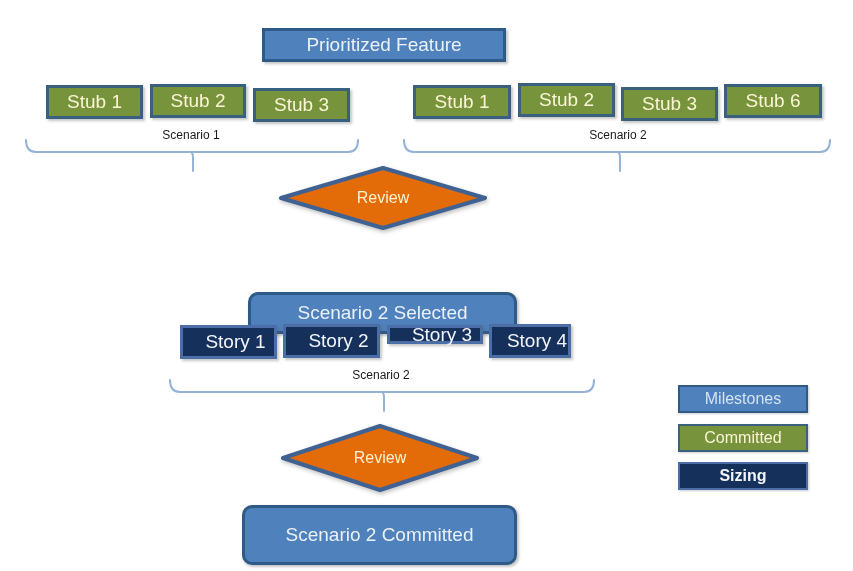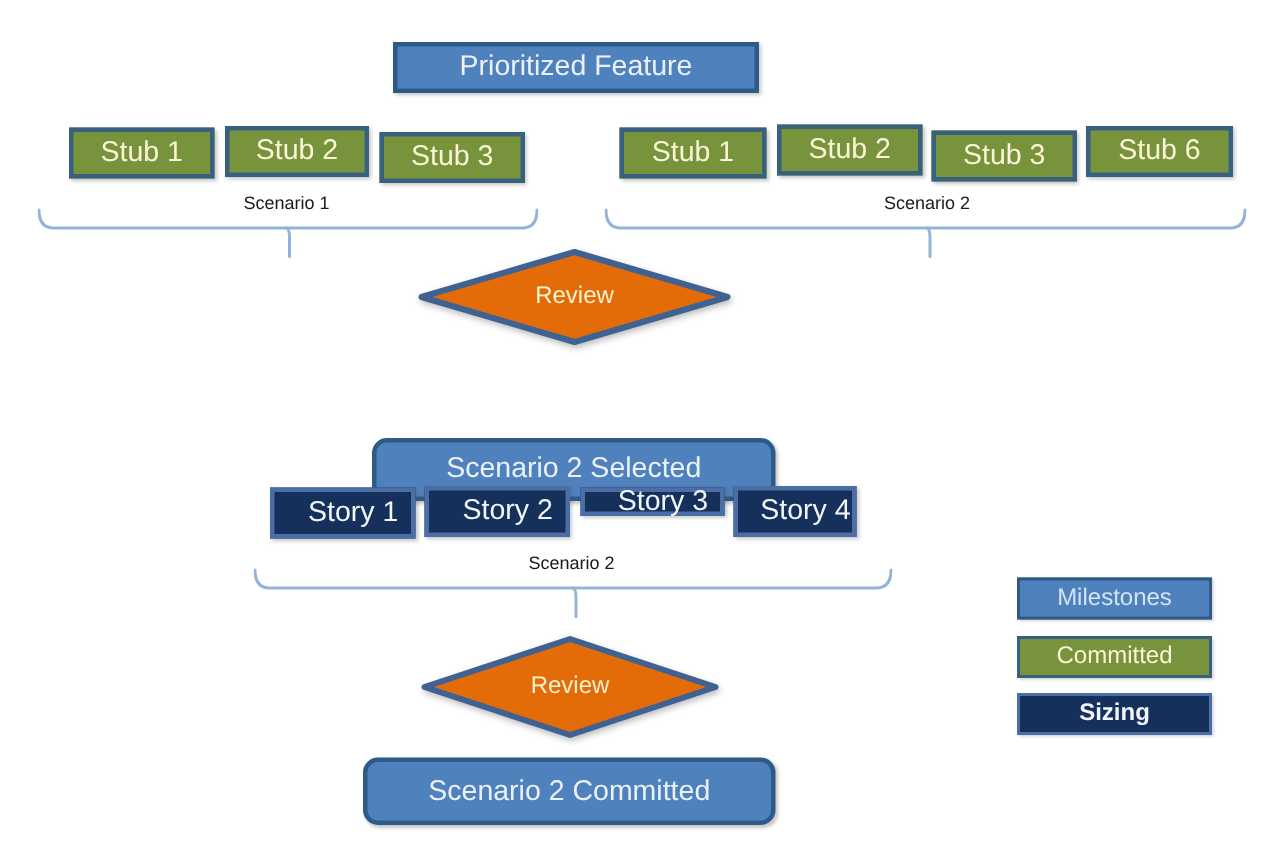--- a/index.html
+++ b/index.html
@@ -135,21 +135,21 @@
   <svg class="abs" style="left:169px; top:378px;" width="426" height="36" viewBox="0 0 426 36">
     <path d="M1,2 Q1,14 11,14 H415 Q425,14 425,2" fill="none" stroke="#95B3D7" stroke-width="2" stroke-linecap="round"></path>
     <path d="M213,14 Q215,15 215,20 V33" fill="none" stroke="#95B3D7" stroke-width="2" stroke-linecap="round"></path>
   </svg>
 
   <svg class="abs diamond-shadow" style="left:280px; top:424px;" width="200" height="68" viewBox="0 0 200 68">
     <polygon points="100,2 197,34 100,66 3,34" fill="#E36C09" stroke="#3F6293" stroke-width="4" stroke-linejoin="round"></polygon>
   </svg>
   <div class="abs diamond-label" style="left:280px; top:424px; width:200px; height:68px;">Review</div>
 
-  <div class="abs box blue-box rounded" style="left:242px; top:505px; width:275px; height:45px;">
+  <div class="abs box blue-box rounded" style="left:242px; top:505px; width:275px; height:60px;">
     <span>Scenario 2 Committed</span>
   </div>
 
   <div class="abs" style="left:678px; top:385px;">
     <div class="legend-item legend-milestones" style="margin-bottom:11px;">
       <span>Milestones</span>
     </div>
     <div class="legend-item legend-estimating" style="margin-bottom:10px;">
       <span>Committed</span>
     </div>

